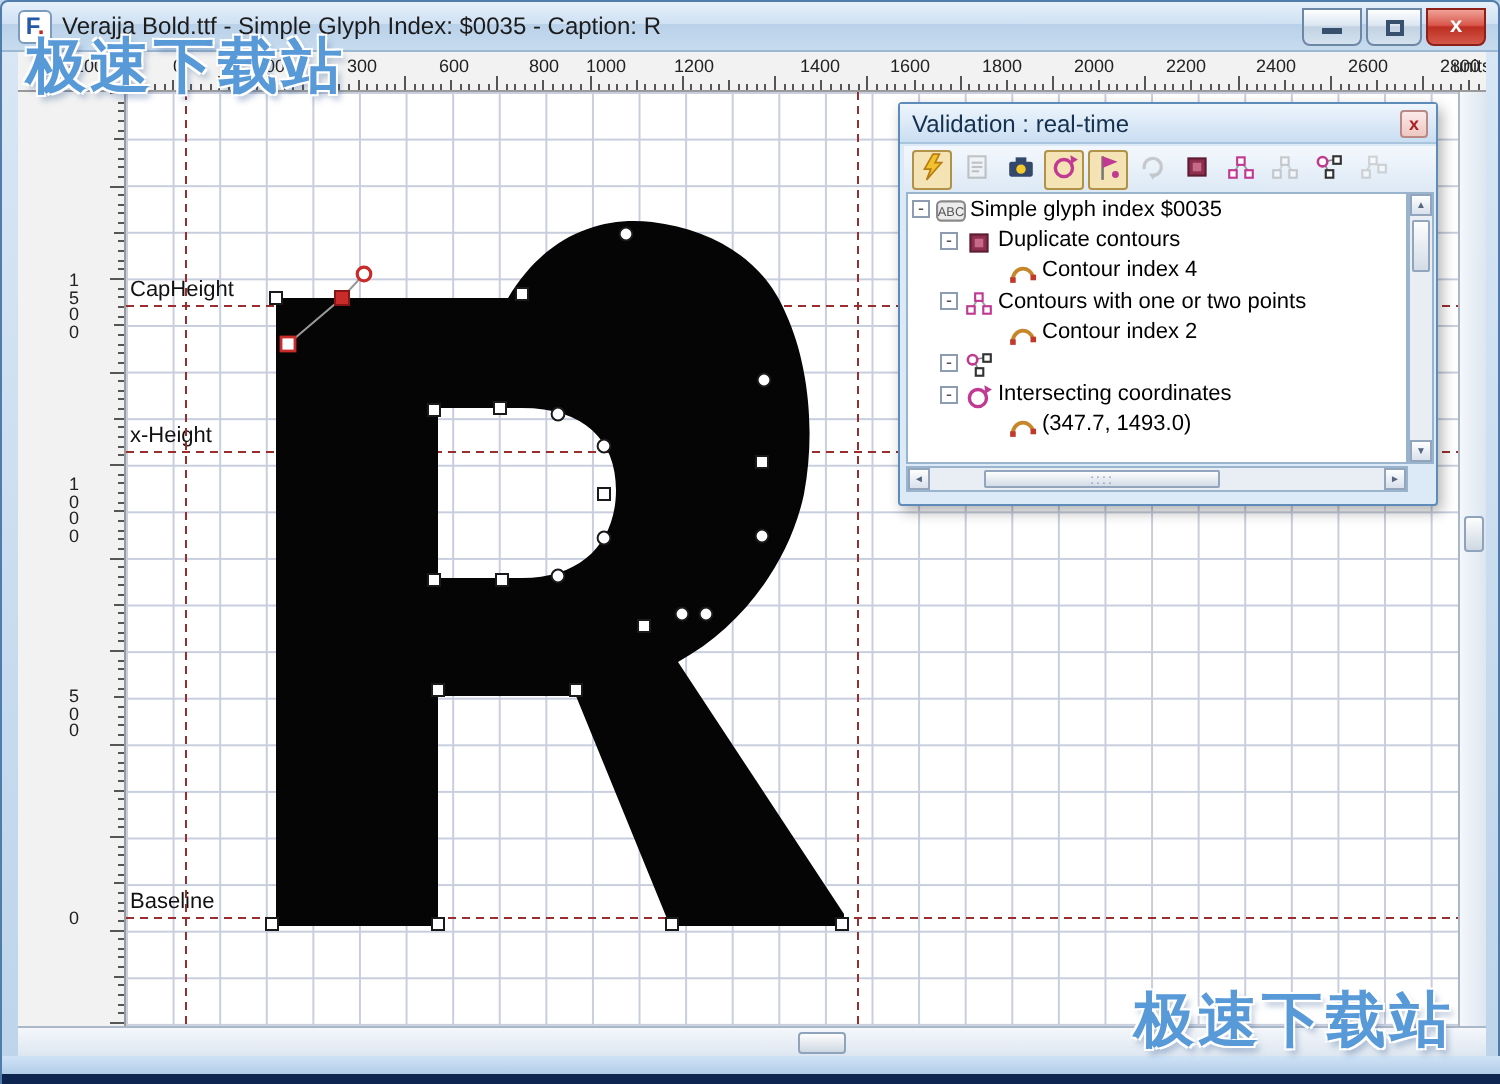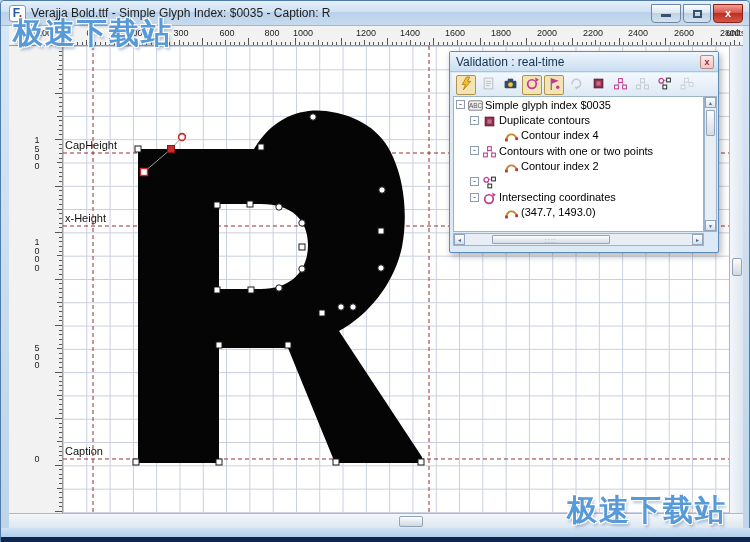--- a/index.html
+++ b/index.html
@@ -116,21 +116,21 @@
 
   <div class="ruler-corner"></div>
   <div class="ruler-top" id="ruler-top">
       <span class="rlabel" style="left: 34px;">-200</span>
       <span class="rlabel" style="left: 80px;">0</span>
       <span class="rlabel" style="left: 126px;">200</span>
       <span class="rlabel" style="left: 172px;">300</span>
       <span class="rlabel" style="left: 218px;">600</span>
       <span class="rlabel" style="left: 263px;">800</span>
       <span class="rlabel" style="left: 294px;">1000</span>
-      <span class="rlabel" style="left: 357px;">1200</span>
+      <span class="rlabel" style="left: 338px;">1200</span>
       <span class="rlabel" style="left: 401px;">1400</span>
       <span class="rlabel" style="left: 446px;">1600</span>
       <span class="rlabel" style="left: 492px;">1800</span>
       <span class="rlabel" style="left: 538px;">2000</span>
       <span class="rlabel" style="left: 584px;">2200</span>
       <span class="rlabel" style="left: 629px;">2400</span>
       <span class="rlabel" style="left: 675px;">2600</span>
       <span class="rlabel" style="left: 721px;">2800</span>
       <span class="rlabel" style="left: 727px;">units</span>
       <div class="tickv" style="left: 54px; height: 7px;"></div>
@@ -394,21 +394,21 @@
       <div class="tickh" style="top: 451.05px; width: 3px;"></div>
       <div class="tickh" style="top: 455.7px; width: 3px;"></div>
       <div class="tickh" style="top: 460.35px; width: 3px;"></div>
       <div class="tickh" style="top: 465px; width: 7px;"></div>
     </div>
 
   <div class="canvas" id="canvas"></div>
   <div id="guide-labels">
       <div class="guide-label" style="left: 64px; top: 138px;">CapHeight</div>
       <div class="guide-label" style="left: 64px; top: 211px;">x-Height</div>
-      <div class="guide-label" style="left: 64px; top: 444px;">Caption</div>
+      <div class="guide-label" style="left: 64px; top: 444px;">Baseline</div>
     </div>
 
   <svg id="glyph-layer">
       <line x1="62" y1="152" x2="728" y2="152" stroke="#992e2e" stroke-width="1" stroke-dasharray="4 3"></line>
       <line x1="62" y1="225" x2="728" y2="225" stroke="#992e2e" stroke-width="1" stroke-dasharray="4 3"></line>
       <line x1="62" y1="458" x2="728" y2="458" stroke="#992e2e" stroke-width="1" stroke-dasharray="4 3"></line>
       <line x1="92" y1="45" x2="92" y2="512" stroke="#992e2e" stroke-width="1" stroke-dasharray="4 3"></line>
       <line x1="428" y1="45" x2="428" y2="512" stroke="#992e2e" stroke-width="1" stroke-dasharray="4 3"></line>
       <path d="M137,148 L253,148 C272,116 300,107 325,110 C356,114 381,129 392,156 C403,180 407,214 401,246 C394,279 371,312 338,330 L421,456 L421,462 L334,462 L287,347 L218,347 L218,462 L137,462 Z M218,203 L260,203 C291,203 307,219 307,244 C307,269 291,288 260,288 L218,288 Z" fill="#050505" fill-rule="evenodd"></path>
       <polyline points="143,171 170,148 181,136" fill="none" stroke="#9a9a9a" stroke-width="1"></polyline>

